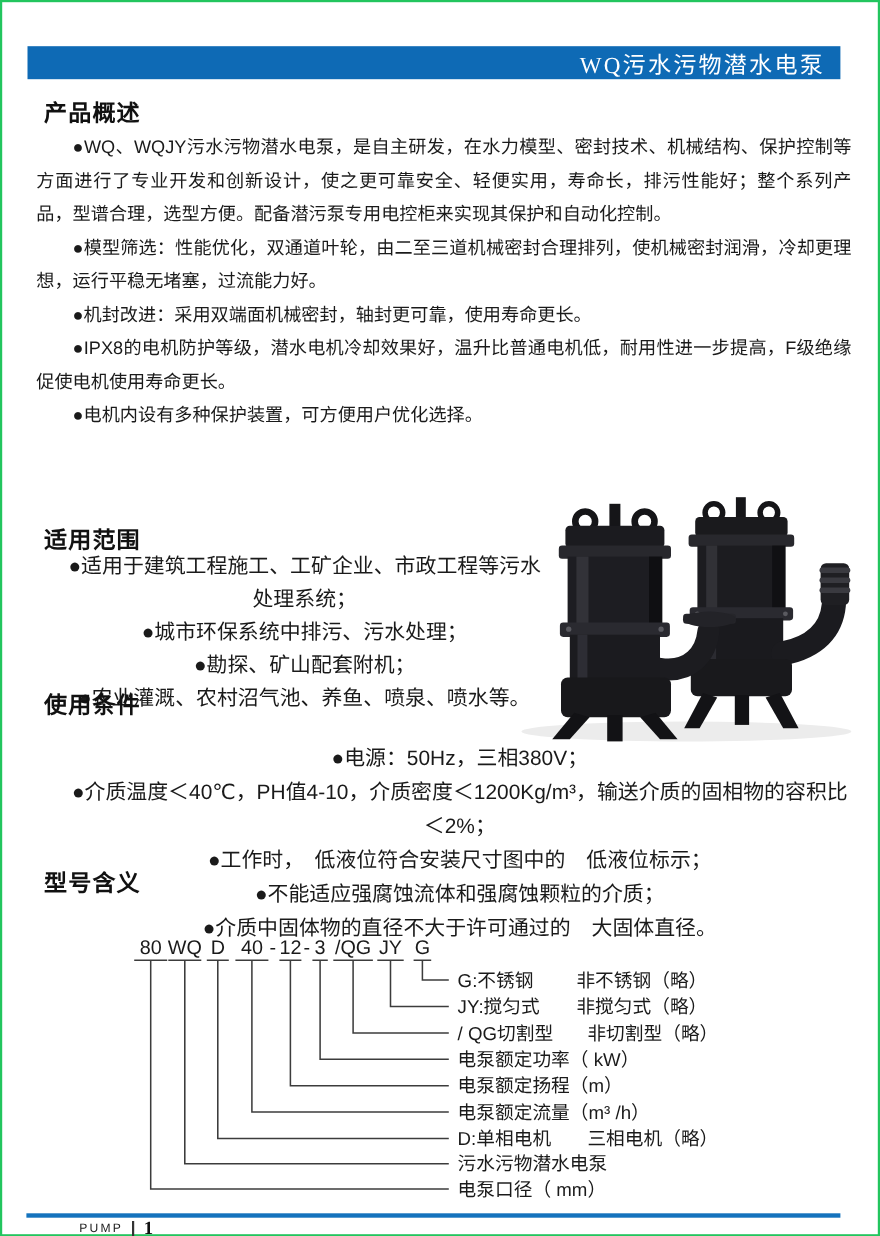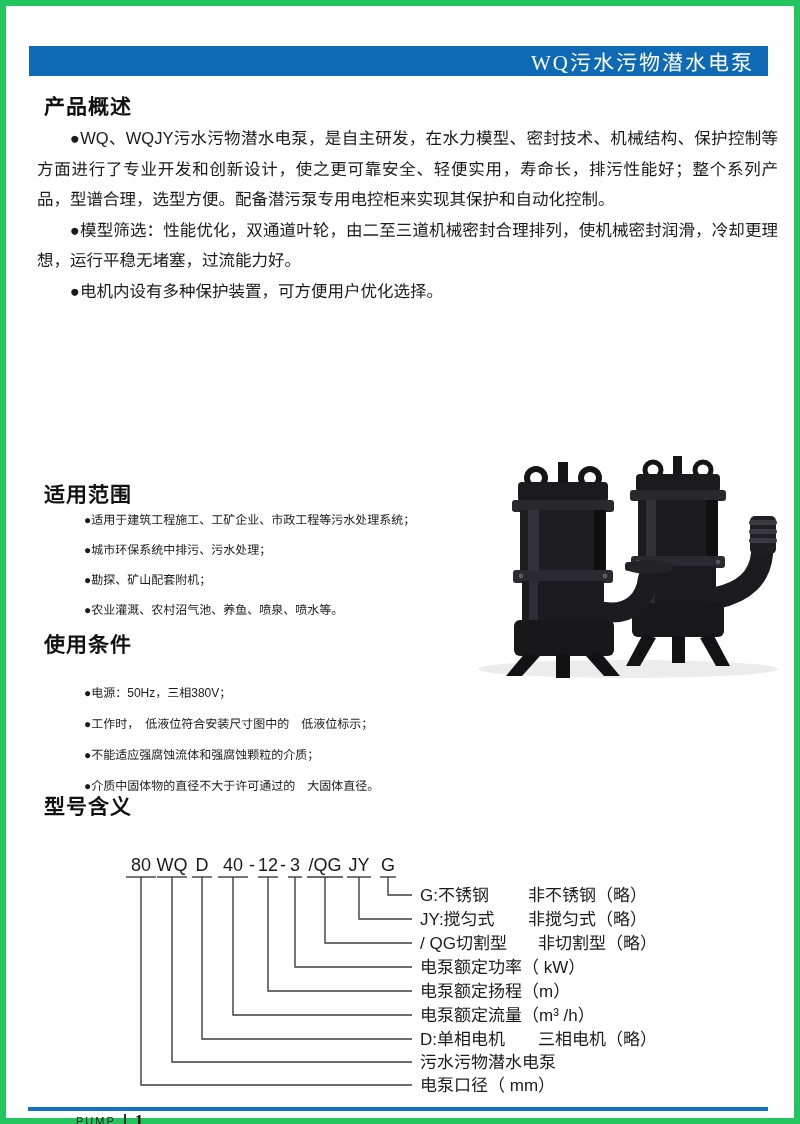--- a/index.html
+++ b/index.html
@@ -6,21 +6,21 @@
   body{
     width:800px;height:1124px;
     background:#ffffff;
     font-family:"Liberation Sans","DejaVu Sans",sans-serif;
     color:#1a1a1a;
     position:relative;
     overflow:hidden;
   }
   .page{
     position:absolute;inset:0;
-    border:6px solid #22c55e;
+    border:2px solid #22c55e;
     box-sizing:border-box;
   }
   
   .header-bar{
     position:absolute;left:23px;top:40px;width:739px;height:30px;
     background:#0e6ab5;
     display:flex;align-items:center;justify-content:flex-end;
     padding-right:14px;box-sizing:border-box;
   }
   .header-bar .title{
@@ -40,22 +40,23 @@
   #h-model{top:784px;}
   
   .overview-text{
     position:absolute;left:31px;top:117px;width:741px;
     font-size:16.5px;line-height:30.5px;
     text-align:justify;
   }
   .overview-text p{margin:0;text-indent:2em;}
   
   .bullet-list{
-    position:absolute;left:78px;margin:0;padding:0;list-style:none;
-    font-size:12px;
+    position:absolute;left:60px;margin:0;padding:0;list-style:none;
+    font-size:19px;
+    text-align:center;
   }
   #list-apply{top:499px;width:430px;}
   #list-apply li{line-height:30px;}
   #list-cond{top:672px;width:712px;}
   #list-cond li{line-height:31px;}
   
   .pump-photo{
     position:absolute;left:462px;top:442px;width:320px;height:235px;
   }
   
@@ -93,20 +94,22 @@
 <div class="page">
 
   <div class="header-bar">
     <span class="title">WQ污水污物潜水电泵</span>
   </div>
 
   <div class="sec-heading" id="h-overview">产品概述</div>
   <div class="overview-text">
     <p>●WQ、WQJY污水污物潜水电泵，是自主研发，在水力模型、密封技术、机械结构、保护控制等方面进行了专业开发和创新设计，使之更可靠安全、轻便实用，寿命长，排污性能好；整个系列产品，型谱合理，选型方便。配备潜污泵专用电控柜来实现其保护和自动化控制。</p>
     <p>●模型筛选：性能优化，双通道叶轮，由二至三道机械密封合理排列，使机械密封润滑，冷却更理想，运行平稳无堵塞，过流能力好。</p>
+    <p>●机封改进：采用双端面机械密封，轴封更可靠，使用寿命更长。</p>
+    <p>●IPX8的电机防护等级，潜水电机冷却效果好，温升比普通电机低，耐用性进一步提高，F级绝缘促使电机使用寿命更长。</p>
     <p>●电机内设有多种保护装置，可方便用户优化选择。</p>
   </div>
 
   <div class="sec-heading" id="h-apply">适用范围</div>
   <ul class="bullet-list" id="list-apply">
     <li>●适用于建筑工程施工、工矿企业、市政工程等污水处理系统；</li>
     <li>●城市环保系统中排污、污水处理；</li>
     <li>●勘探、矿山配套附机；</li>
     <li>●农业灌溉、农村沼气池、养鱼、喷泉、喷水等。</li>
   </ul>
@@ -159,20 +162,21 @@
       <rect x="46" y="172" width="100" height="36" rx="6" fill="#18181b"></rect>
       <polygon points="58,204 38,228 54,228 72,208" fill="#121215"></polygon>
       <polygon points="132,204 152,228 136,228 118,208" fill="#121215"></polygon>
       <rect x="88" y="206" width="14" height="24" fill="#121215"></rect>
     </g>
   </svg>
 
   <div class="sec-heading" id="h-cond">使用条件</div>
   <ul class="bullet-list" id="list-cond">
     <li>●电源：50Hz，三相380V；</li>
+    <li>●介质温度＜40℃，PH值4-10，介质密度＜1200Kg/m³，输送介质的固相物的容积比＜2%；</li>
     <li>●工作时，　低液位符合安装尺寸图中的　低液位标示；</li>
     <li>●不能适应强腐蚀流体和强腐蚀颗粒的介质；</li>
     <li>●介质中固体物的直径不大于许可通过的　大固体直径。</li>
   </ul>
 
   <div class="sec-heading" id="h-model">型号含义</div>
   <svg class="model-diagram" viewBox="0 0 690 250">
 
     <text class="tok" x="77" y="21" text-anchor="middle">80</text>
     <text class="tok" x="108" y="21" text-anchor="middle">WQ</text>

